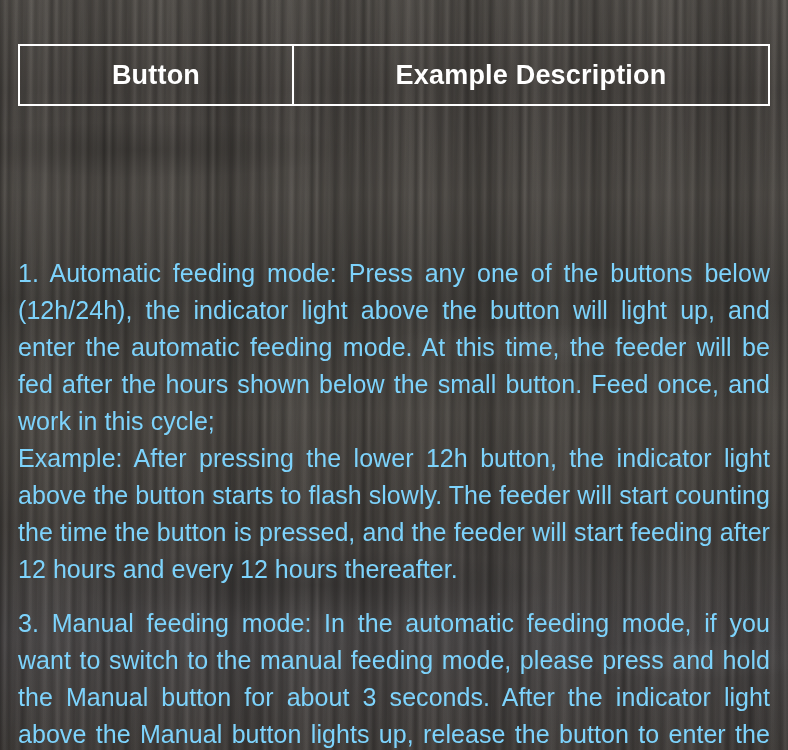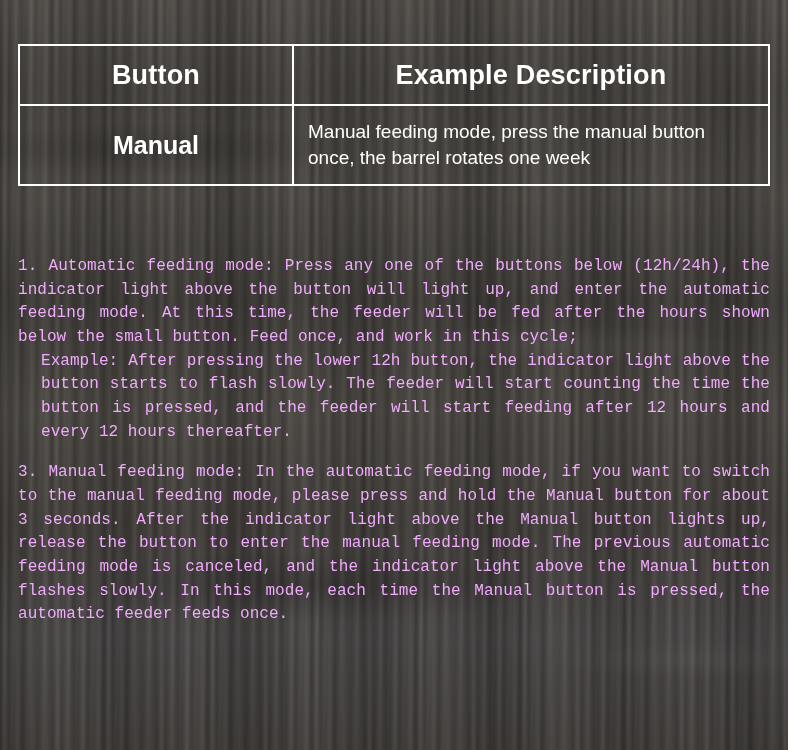--- a/index.html
+++ b/index.html
@@ -114,47 +114,42 @@
   .row-auto td { height: 58px; }
 
   
   .notes {
     position: absolute;
     left: 18px;
     top: 255px;
     width: 752px;
   }
   .note {
-    font-size: 16px;
+    font-size: 25px;
     line-height: 1.48;
     text-align: justify;
-    color: #f0abfc;
+    color: #7dd3fc;
     margin: 0 0 17px 0;
     letter-spacing: 0.05px;
-    font-family: Liberation Mono, monospace;
   }
   .note.last { margin-bottom: 2px; }
-  .note .subline { display: block; margin-left: 23px; }
+  .note .subline { display: block; }
 </style>
 </head>
 <body>
 
 <div class="wood-bg"></div>
 
 <div class="content">
 
   <table class="spec-table">
     <tbody>
       <tr>
         <th class="th-cell col-button">Button</th>
         <th class="th-cell">Example Description</th>
-      </tr>
-      <tr class="row-manual">
-        <td class="btn-cell">Manual</td>
-        <td class="desc-cell">Manual feeding mode, press the manual button once, the barrel rotates one week</td>
       </tr>
     </tbody>
   </table>
 
   <div class="notes">
     <p class="note">
       <span>1. Automatic feeding mode: Press any one of the buttons below (12h/24h), the indicator light above the button will light up, and enter the automatic feeding mode. At this time, the feeder will be fed after the hours shown below the small button. Feed once, and work in this cycle;</span>
       <span class="subline">Example: After pressing the lower 12h button, the indicator light above the button starts to flash slowly. The feeder will start counting the time the button is pressed, and the feeder will start feeding after 12 hours and every 12 hours thereafter.</span>
     </p>
     <p class="note last">3. Manual feeding mode: In the automatic feeding mode, if you want to switch to the manual feeding mode, please press and hold the Manual button for about 3 seconds. After the indicator light above the Manual button lights up, release the button to enter the manual feeding mode. The previous automatic feeding mode is canceled, and the indicator light above the Manual button flashes slowly. In this mode, each time the Manual button is pressed, the automatic feeder feeds once.</p>

